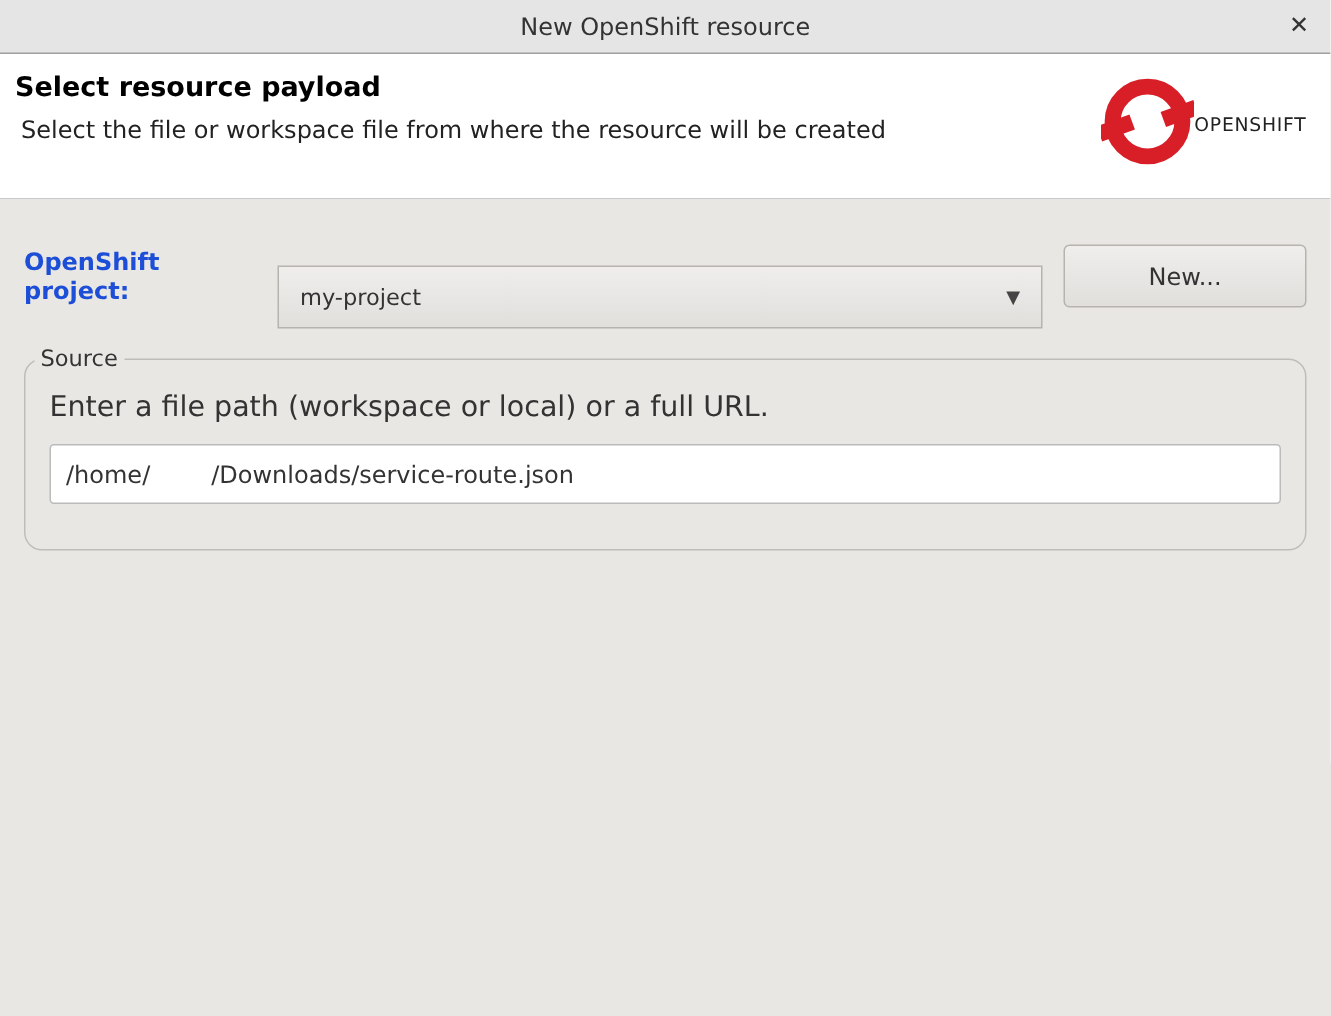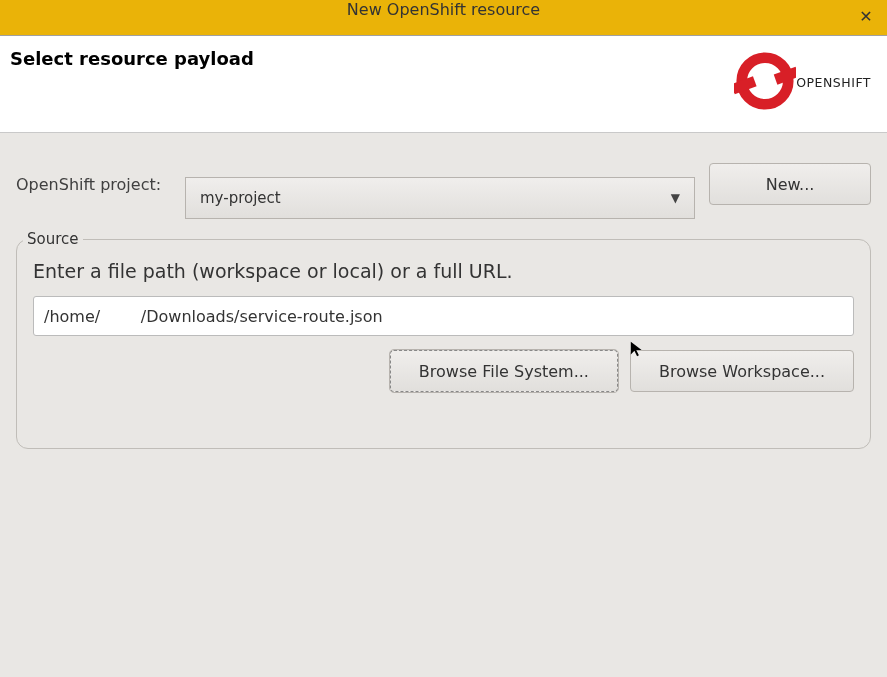--- a/index.html
+++ b/index.html
@@ -8,23 +8,23 @@
       font-size: 15px;
       background: #fff;
       color: #222;
       width: 887px;
       height: 677px;
       overflow: hidden;
     }
     .titlebar {
       height: 36px;
       border-bottom: 1px solid #a0a0a0;
-      background: #eab308;
-      display: flex;
-      align-items: flex-start;
+      background: #e5e5e5;
+      display: flex;
+      align-items: center;
       position: relative;
     }
     .titlebar-title {
       flex: 1;
       text-align: center;
       font-size: 16px;
       color: #333;
     }
     .titlebar-close {
       position: absolute;
@@ -79,22 +79,23 @@
       flex-direction: column;
     }
     .project-row {
       display: flex;
       align-items: center;
       gap: 14px;
       margin-bottom: 16px;
     }
     .project-label {
       font-size: 16px;
-      color: #404040;
+      color: #1d4ed8;
       width: 155px;
+      font-weight: bold;
     }
     .combo {
       flex: 1;
       height: 42px;
       background: linear-gradient(to bottom, #f0eeec, #e1dfdc);
       border: 1px solid #b7b3ae;
       border-radius: 0;
       display: flex;
       align-items: center;
       padding: 0 14px;
@@ -176,20 +177,21 @@
 <body>
 
 <div class="titlebar">
   <div class="titlebar-title">New OpenShift resource</div>
   <div class="titlebar-close">✕</div>
 </div>
 
 <div class="banner">
   <div class="banner-text">
     <div class="banner-heading">Select resource payload</div>
+    <div class="banner-sub">Select the file or workspace file from where the resource will be created</div>
   </div>
   <div class="banner-logo">
     <svg class="logo-mark" viewBox="0 0 64 64">
       <circle cx="32" cy="32" r="24" fill="none" stroke="#d81f27" stroke-width="11"></circle>
       <rect x="-2" y="31" width="24" height="11" fill="#d81f27" transform="rotate(-20 10 36)"></rect>
       <rect x="42" y="21" width="24" height="11" fill="#d81f27" transform="rotate(-20 54 26)"></rect>
     </svg>
     <div class="logo-text">OPENSHIFT</div>
   </div>
 </div>
@@ -202,24 +204,17 @@
       <span class="combo-caret">▼</span>
     </div>
     <div class="btn new-btn">New...</div>
   </div>
 
   <div class="source-wrap">
     <div class="groupbox">
       <div class="groupbox-legend">Source</div>
       <div class="hint">Enter a file path (workspace or local) or a full URL.</div>
       <input class="path-input" type="text" value="/home/        /Downloads/service-route.json" style="">
-      <div class="browse-row">
-        <div class="btn btn-focus">Browse File System...</div>
-        <svg class="cursor-arrow" style="left:596px; top:-10px;" viewBox="0 0 20 20">
-          <path d="M2 2 L2 16 L6 12 L9 18 L11 17 L8 11 L14 11 Z" fill="#000"></path>
-        </svg>
-        <div class="btn">Browse Workspace...</div>
-      </div>
     </div>
   </div>
 
   <div class="spacer"></div>
 </div>
 
 </body></html>

